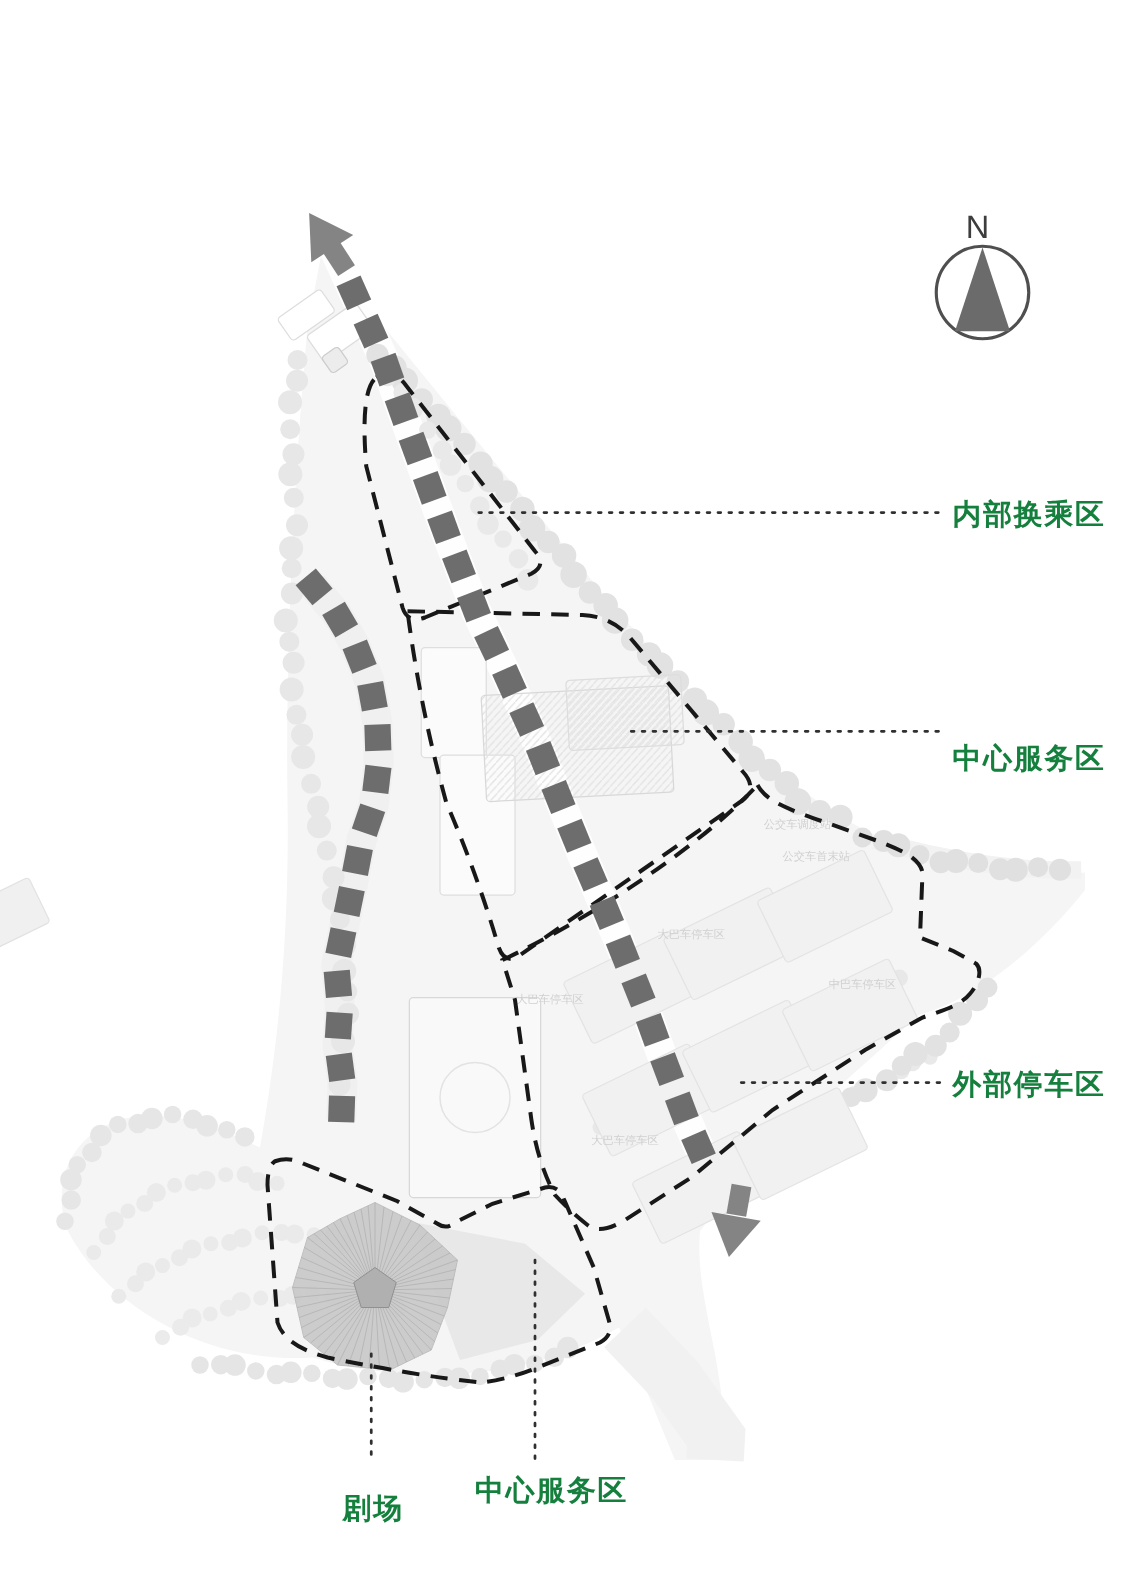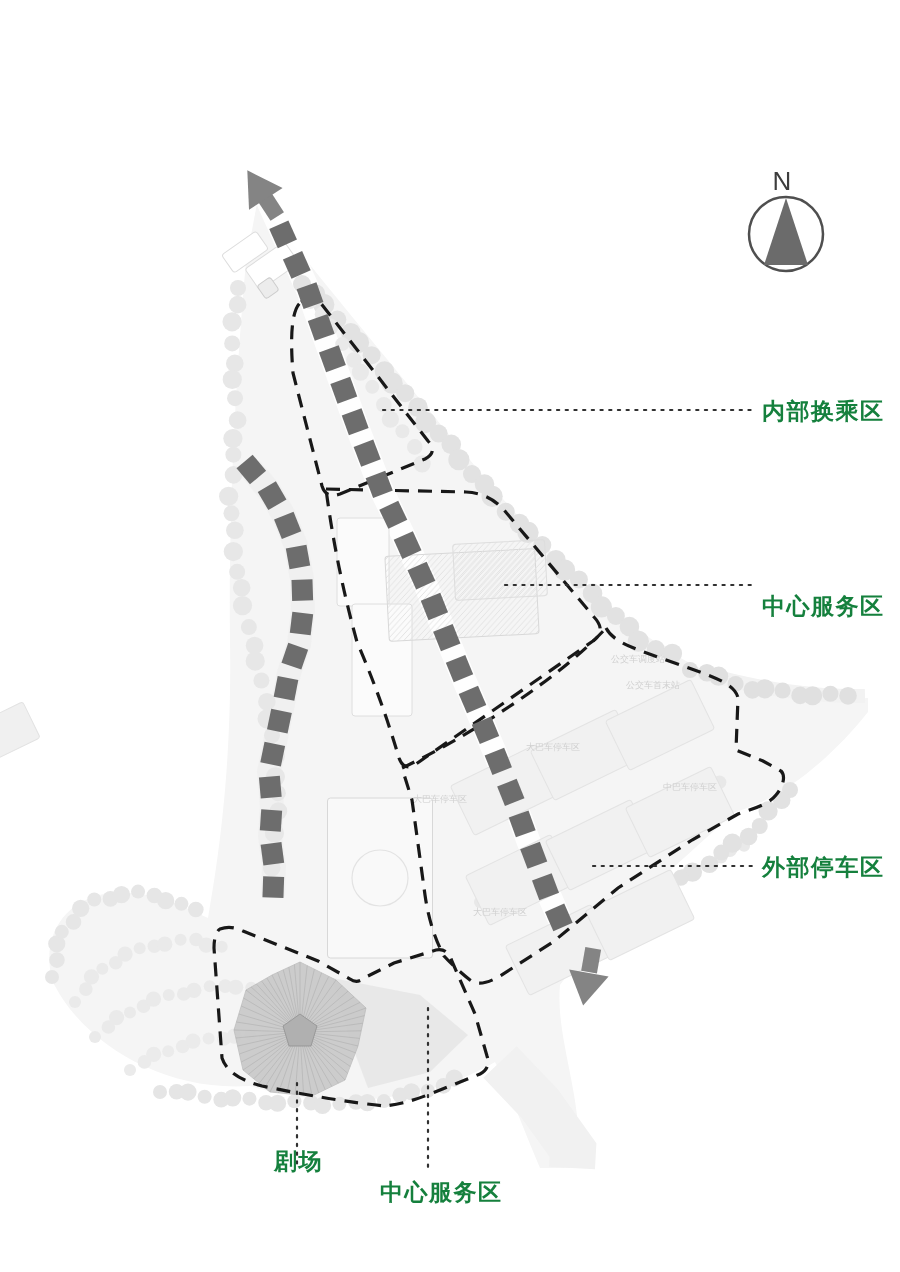--- a/index.html
+++ b/index.html
@@ -407,15 +407,15 @@
     <g id="compass">
       <circle id="compass-ring" cx="786" cy="234" r="37" fill="none" stroke-width="2.5" stroke="#4f4f4f"></circle>
       <polygon id="compass-needle" points="786,198 764,265 808,265" fill="#6b6b6b"></polygon>
       <text id="compass-n" x="782" y="190" text-anchor="middle" font-size="26" font-family="Liberation Sans, DejaVu Sans, sans-serif" fill="#3d3d3d">N</text>
     </g>
   </svg>
 
   <div class="map-label" style="left:762px;top:396px;">内部换乘区</div>
   <div class="map-label" style="left:762px;top:571px;margin-top:20px;">中心服务区</div>
   <div class="map-label" style="left:762px;top:852px;text-align:right;">外部停车区</div>
-  <div class="map-label" style="left:274px;top:1146px;">剧场</div>
+  <div class="map-label" style="left:274px;top:1191px;">剧场</div>
   <div class="map-label" style="left:380px;top:1177px;">中心服务区</div>
 </div>
 
 </body></html>

